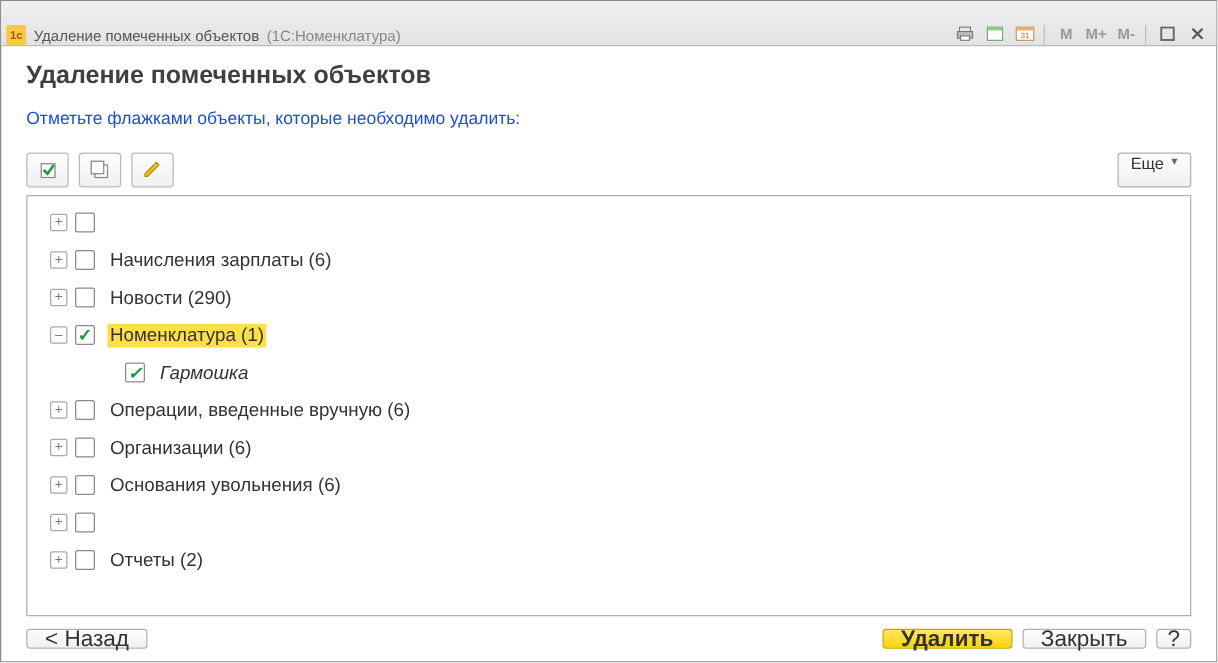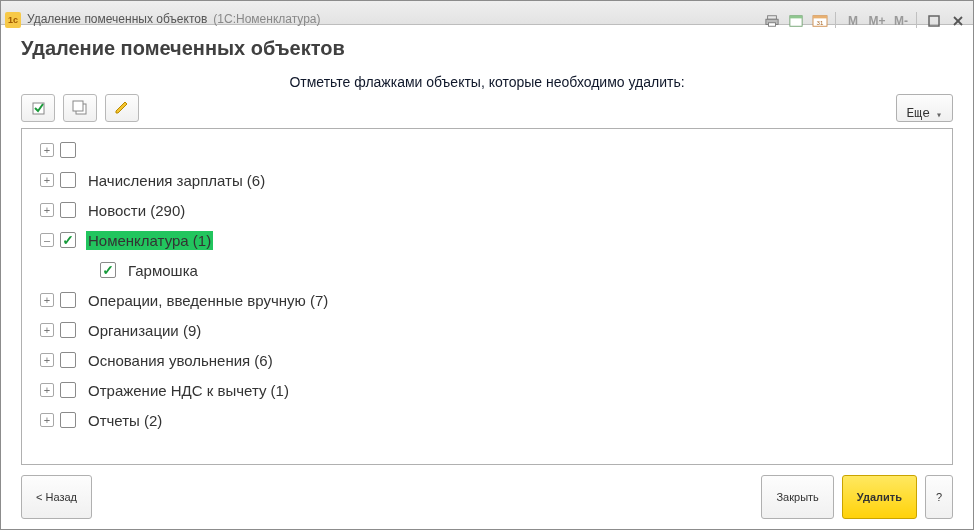--- a/index.html
+++ b/index.html
@@ -15,26 +15,26 @@
   }
   .window {
     width: 974px;
     height: 530px;
     border: 1px solid #8c8c8c;
     background: #fff;
     display: flex;
     flex-direction: column;
   }
   .titlebar {
-    height: 24px;
+    height: 36px;
     background: linear-gradient(#efefef, #e3e3e3);
     border-bottom: 1px solid #bdbdbd;
     display: flex;
-    align-items: flex-start;
-    padding: 11px 4px;
+    align-items: flex-end;
+    padding: 0 4px;
     font-size: 12px;
     color: #555;
   }
   .titlebar .app-icon {
     width: 16px; height:16px; background:#f7c948; border-radius:2px; margin-right:6px;
     display:flex; align-items:center; justify-content:center; font-size:9px; font-weight:bold; color:#a05a00;
   }
   .titlebar .title-text { flex: 0 0 auto; }
   .titlebar .title-sub { color:#888; margin-left:6px; }
   .titlebar .spacer { flex:1; }
@@ -52,23 +52,22 @@
     min-height:0;
   }
   .page-title {
     font-size: 20px;
     font-weight: bold;
     color: #404040;
     margin: 0 0 14px 0;
   }
   .instruction {
     font-size: 14px;
-    color: #0f172a;
-    margin-bottom: 4px;
-    text-align: center;
+    color: #1d4ed8;
+    margin-bottom: 20px;
   }
   .toolbar {
     display:flex;
     align-items:center;
     margin-bottom: 6px;
   }
   .tbtn {
     width:34px; height:28px;
     border:1px solid #b8b8b8;
     border-radius:3px;
@@ -77,22 +76,22 @@
     display:flex; align-items:center; justify-content:center;
     cursor:default;
   }
   .toolbar .spacer { flex:1; }
   .more-btn {
     height:28px;
     border:1px solid #b0b0b0;
     border-radius:3px;
     background: linear-gradient(#fdfdfd,#f0f0f0);
     padding: 0 10px;
-    display:flex; align-items:flex-end;
-    font-size:13px; color:#333;font-family:Liberation Mono, monospace;
+    display:flex; align-items:flex-start;
+    font-size:13px; color:#333;
   }
   .more-btn .caret { margin-left:6px; font-size:10px; color:#666; }
   .tree-wrap {
     flex:1;
     border:1px solid #b0b0b0;
     overflow-y: scroll;
     min-height:0;
   }
   .tree { padding: 6px 0 6px 0; }
   .node {
@@ -112,36 +111,36 @@
   .chk {
     width:16px; height:16px; border:1px solid #8a8a8a; border-radius:2px;
     margin-right:10px;
     display:flex; align-items:center; justify-content:center;
     background:#fff;
   }
   .chk.checked::after {
     content:"✓"; color:#169a3a; font-size:14px; font-weight:bold; line-height:1;
   }
   .node-label { display:inline-block; padding:1px 2px; }
-  .node-label.hl { background:#22c55e; }
-  .child-indent { margin-left: 78px; }
+  .node-label.hl { background:#fde047; }
+  .child-indent { margin-left: 78px; font-style: italic; }
   .child-indent .chk { margin-left:0; }
   .footer {
     display:flex;
     align-items:center;
     padding: 10px 0 0 0;
   }
   .footer .spacer { flex:1; }
   .btn {
-    height:44px;
+    height:16px;
     border:1px solid #b0b0b0;
     border-radius:3px;
     background: linear-gradient(#fdfdfd,#f0f0f0);
     padding: 0 14px;
-    font-size:11px;
+    font-size:18px;
     color:#333;
     display:flex; align-items:center;
     margin-left:8px;
     cursor:default;
   }
   .btn.primary {
     background: linear-gradient(#ffe860,#ffd20a);
     border-color:#c9a300;
     font-weight:bold;
   }
@@ -253,47 +252,46 @@
           </div>
           <div class="node">
             <div class="child-indent" style="display: flex; align-items: center;">
               <div class="chk checked"></div>
               <span class="node-label">Гармошка</span>
             </div>
           </div>
           <div class="node">
             <div class="expander">+</div>
             <div class="chk"></div>
-            <span class="node-label">Операции, введенные вручную (7)</span>
-          </div>
-          <div class="node">
-            <div class="expander">+</div>
-            <div class="chk"></div>
-            <span class="node-label">Организации (9)</span>
+            <span class="node-label">Операции, введенные вручную (6)</span>
+          </div>
+          <div class="node">
+            <div class="expander">+</div>
+            <div class="chk"></div>
+            <span class="node-label">Организации (6)</span>
           </div>
           <div class="node">
             <div class="expander">+</div>
             <div class="chk"></div>
             <span class="node-label">Основания увольнения (6)</span>
           </div>
           <div class="node">
             <div class="expander">+</div>
             <div class="chk"></div>
-            <span class="node-label">Отражение НДС к вычету (1)</span>
           </div>
           <div class="node">
             <div class="expander">+</div>
             <div class="chk"></div>
             <span class="node-label">Отчеты (2)</span>
           </div>
         </div>
     </div>
 
     <div class="footer">
       <div class="btn back">&lt; Назад</div>
       <div class="spacer"></div>
+      <div class="btn primary">Удалить</div>
       <div class="btn">Закрыть</div>
-      <div class="btn primary">Удалить</div>
       <div class="btn help">?</div>
     </div>
   </div>
 
 </div>
 
 </body></html>

